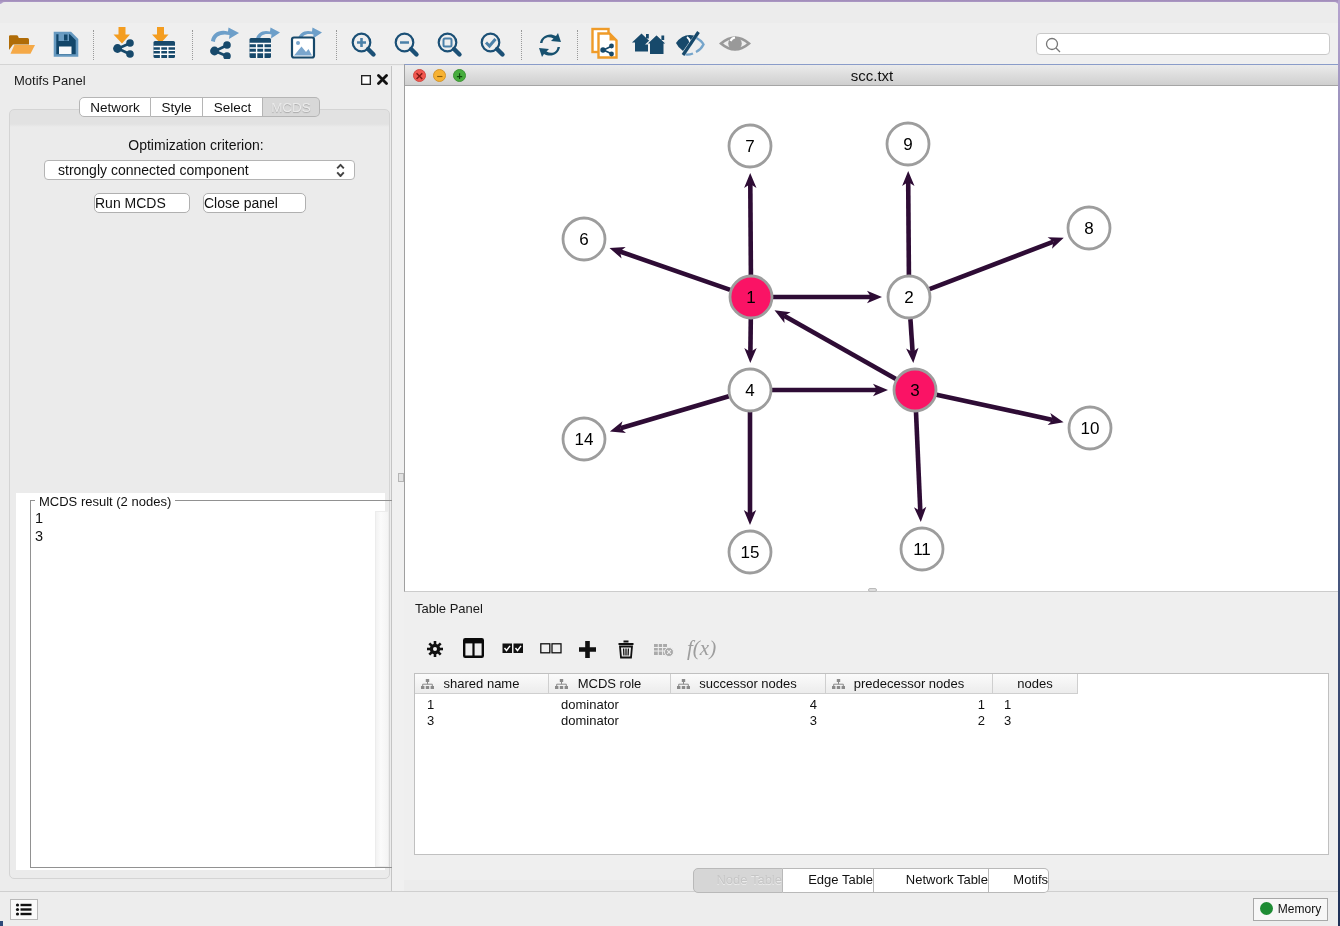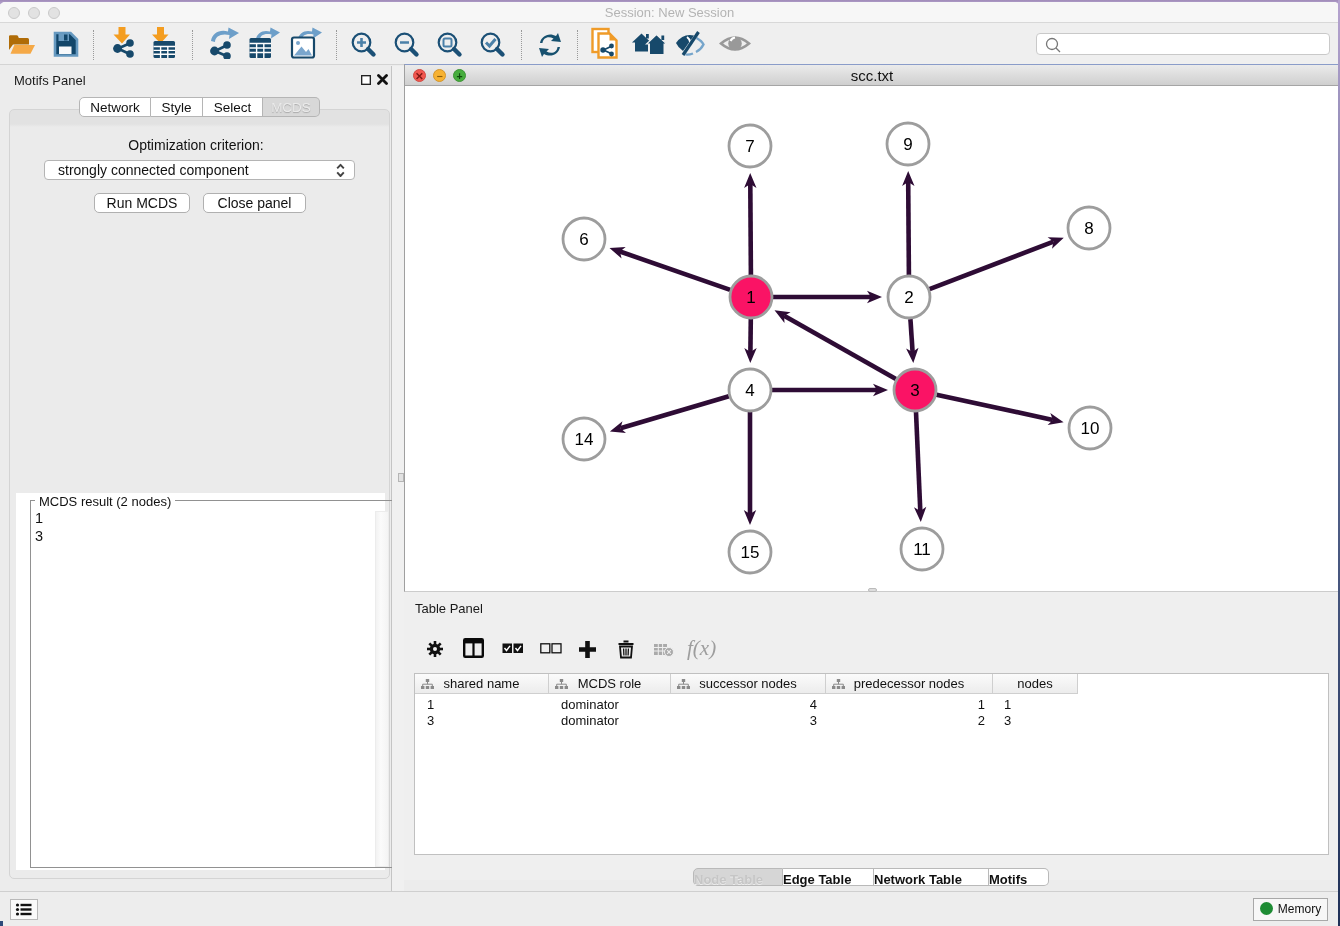--- a/index.html
+++ b/index.html
@@ -22,55 +22,49 @@
 #cpanel{left:0;top:64px;width:392px;height:825px;background:#ececec;border-right:1px solid #c4c4c4}
 #cptitle{position:absolute;left:14px;top:7px;font-size:13px;color:#1a1a1a}
 .tabrow{position:absolute;display:flex;z-index:3}
 .tab{height:20px;line-height:19px;font-size:13.5px;text-align:center;background:#fff;border:1px solid #b5b5b5;border-left:none;color:#111}
 .tab.first{border-left:1px solid #b5b5b5;border-radius:5px 0 0 5px}
 .tab.last{border-radius:0 5px 5px 0}
 .tab.sel{background:#d8d8d8;color:#ebebeb;text-shadow:0 1px 1px #a8a8a8}
 #cpcontent{position:absolute;left:9px;top:43px;width:381px;height:770px;background:linear-gradient(#e2e2e2 0px,#e2e2e2 14px,#ebebeb 17px);border:1px solid #d4d4d4;border-radius:5px}
 #optlabel{position:absolute;left:0;top:71px;width:392px;text-align:center;font-size:14px;color:#111}
 #dropdown{position:absolute;left:44px;top:94px;width:311px;height:20px;background:#fff;border:1px solid #b4b4b4;border-radius:4px;font-size:14px;color:#111;line-height:18px;padding-left:13px}
-.btn{position:absolute;height:20px;background:#fff;border:1px solid #b0b0b0;border-radius:5px;font-size:14px;color:#111;text-align:center;line-height:18px}
+.btn{position:absolute;height:20px;background:#fff;border:1px solid #b0b0b0;border-radius:5px;font-size:14px;color:#111;text-align:left;line-height:18px}
 
 #mcdswhite{position:absolute;left:16px;top:427px;width:369px;height:377px;background:#fff}
 #mcdsgroup{position:absolute;left:14px;top:7px;width:363px;height:368px;border:1px solid #919191}
 #mcdstitle{position:absolute;left:4px;top:-7px;background:#fff;padding:0 4px;font-size:13px;color:#111}
 #mcdssb{position:absolute;right:3px;top:10px;width:14px;height:356px;background:linear-gradient(90deg,#f2f2f2,#fbfbfb 40%,#f4f4f4);border:1px solid #ececec}
 
 #netpanel{left:404px;top:62px;width:935px;height:528px;background:#fff;border:1px solid #9f9f9f;border-right:none;border-top:1px solid #8a9cc9;border-bottom:1px solid #cccccc}
 #nettitle{position:absolute;left:0;top:0;width:100%;height:21px;background:linear-gradient(#ebebeb,#cfcfcf);border-bottom:1px solid #a5a5a5;text-align:center;font-size:15px;color:#111;line-height:21px}
 .mtl{position:absolute;top:4px;width:13px;height:13px;border-radius:50%;font-size:10.5px;line-height:12.5px;text-align:center;font-weight:bold}
 #netgrip{position:absolute;left:463px;bottom:-1px;width:9px;height:4px;background:#ddd;border:1px solid #bbb;border-radius:2px}
 #splitgrip{position:absolute;left:398px;top:471px;width:6px;height:9px;background:#e2e2e2;border:1px solid #b5b5b5}
 
 #tpanel{left:404px;top:590px;width:936px;height:288px;background:#efefef}
 #tptitle{position:absolute;left:11px;top:9px;font-size:13px;color:#1a1a1a}
 .ticon{position:absolute;top:48px}
 #ttable{position:absolute;left:10px;top:81px;width:915px;height:182px;background:#fff;border:1px solid #c0c0c0}
 .th{position:absolute;top:0;height:20px;background:linear-gradient(#fbfbfb,#ececec);border-right:1px solid #cfcfcf;border-bottom:1px solid #cfcfcf;font-size:13px;color:#111;text-align:center;line-height:20px}
 .td{position:absolute;font-size:13px;color:#111;height:16px;line-height:16px}
-.btab{height:18px;line-height:21px;font-size:13px;font-weight:bold;text-align:left;background:#fff;border:1px solid #b9b9b9;border-left:none;color:#111}
+.btab{height:25px;line-height:21px;font-size:13px;font-weight:normal;text-align:right;background:#fff;border:1px solid #b9b9b9;border-left:none;color:#111}
 
 #statusbar{left:0;top:889px;width:1339px;height:35px;background:#ededed;border-top:1px solid #cfcfcf}
 #listbtn{position:absolute;left:10px;top:7px;width:28px;height:21px;background:#fafafa;border:1px solid #b9b9b9}
 #membtn{position:absolute;right:11px;top:6px;width:75px;height:23px;background:#f7f7f7;border:1px solid #a8a8a8;font-size:12px;color:#111;text-align:center;line-height:21px}
 svg{display:block}
 </style></head>
 <body>
 <div class="abs" id="topstrip"></div>
 <div class="abs" id="win">
-  <div class="abs" id="titlebar">
-    <div class="tl" style="left:8px"></div>
-    <div class="tl" style="left:28px"></div>
-    <div class="tl" style="left:48px"></div>
-    <div id="wtitle">Session: New Session</div>
-  </div>
   <div class="abs" id="toolbar">
     <div class="tbsep" style="left:93px"></div>
     <div class="tbsep" style="left:192px"></div>
     <div class="tbsep" style="left:336px"></div>
     <div class="tbsep" style="left:521px"></div>
     <div class="tbsep" style="left:577px"></div>
 
     <svg class="tbi" style="left:6px" width="32" height="32" viewBox="0 0 32 32">
       <path d="M3 21 L3 7.5 Q3 6.2 4.2 6.2 L10.5 6.2 Q11.8 6.2 12.2 7.4 L12.8 9 L21.5 9 Q23 9 23 10.5 L23 15.5 L7 15.5 L3 21 Z" fill="#b06c07"></path>
       <path d="M4.5 24.7 L8.3 16 L29 16 L24.5 24.7 Z" fill="#f5a947"></path>

